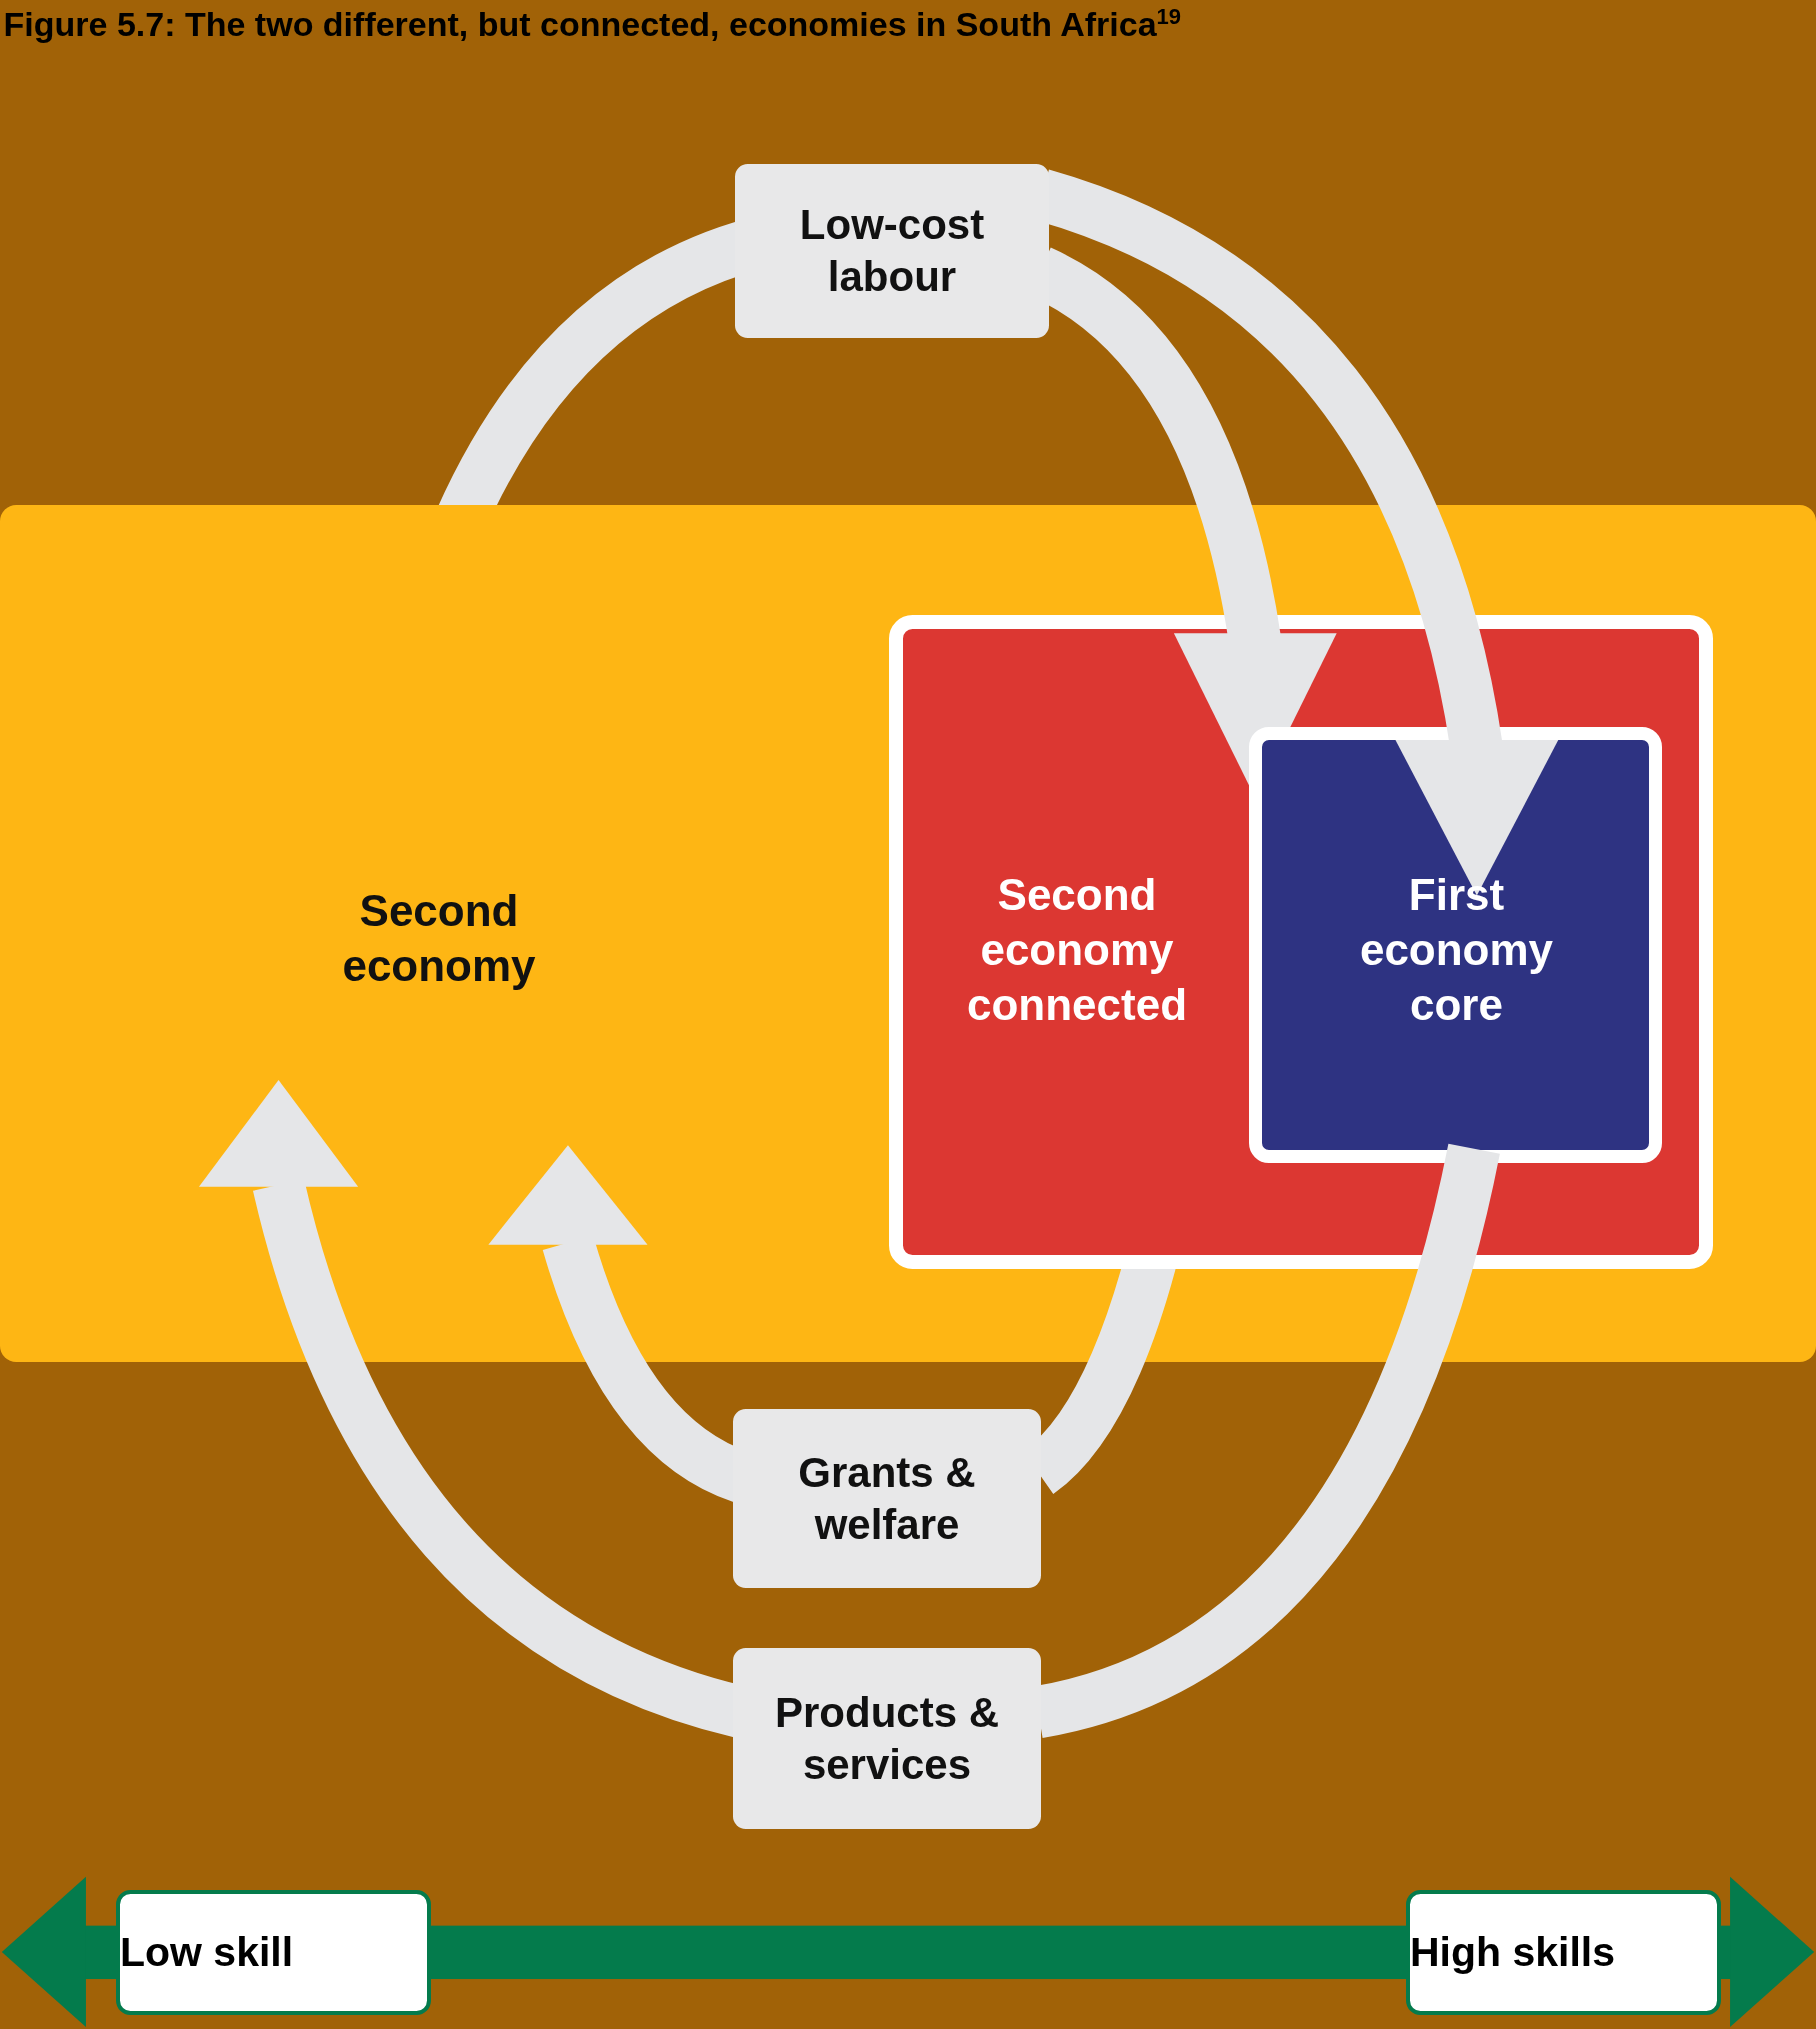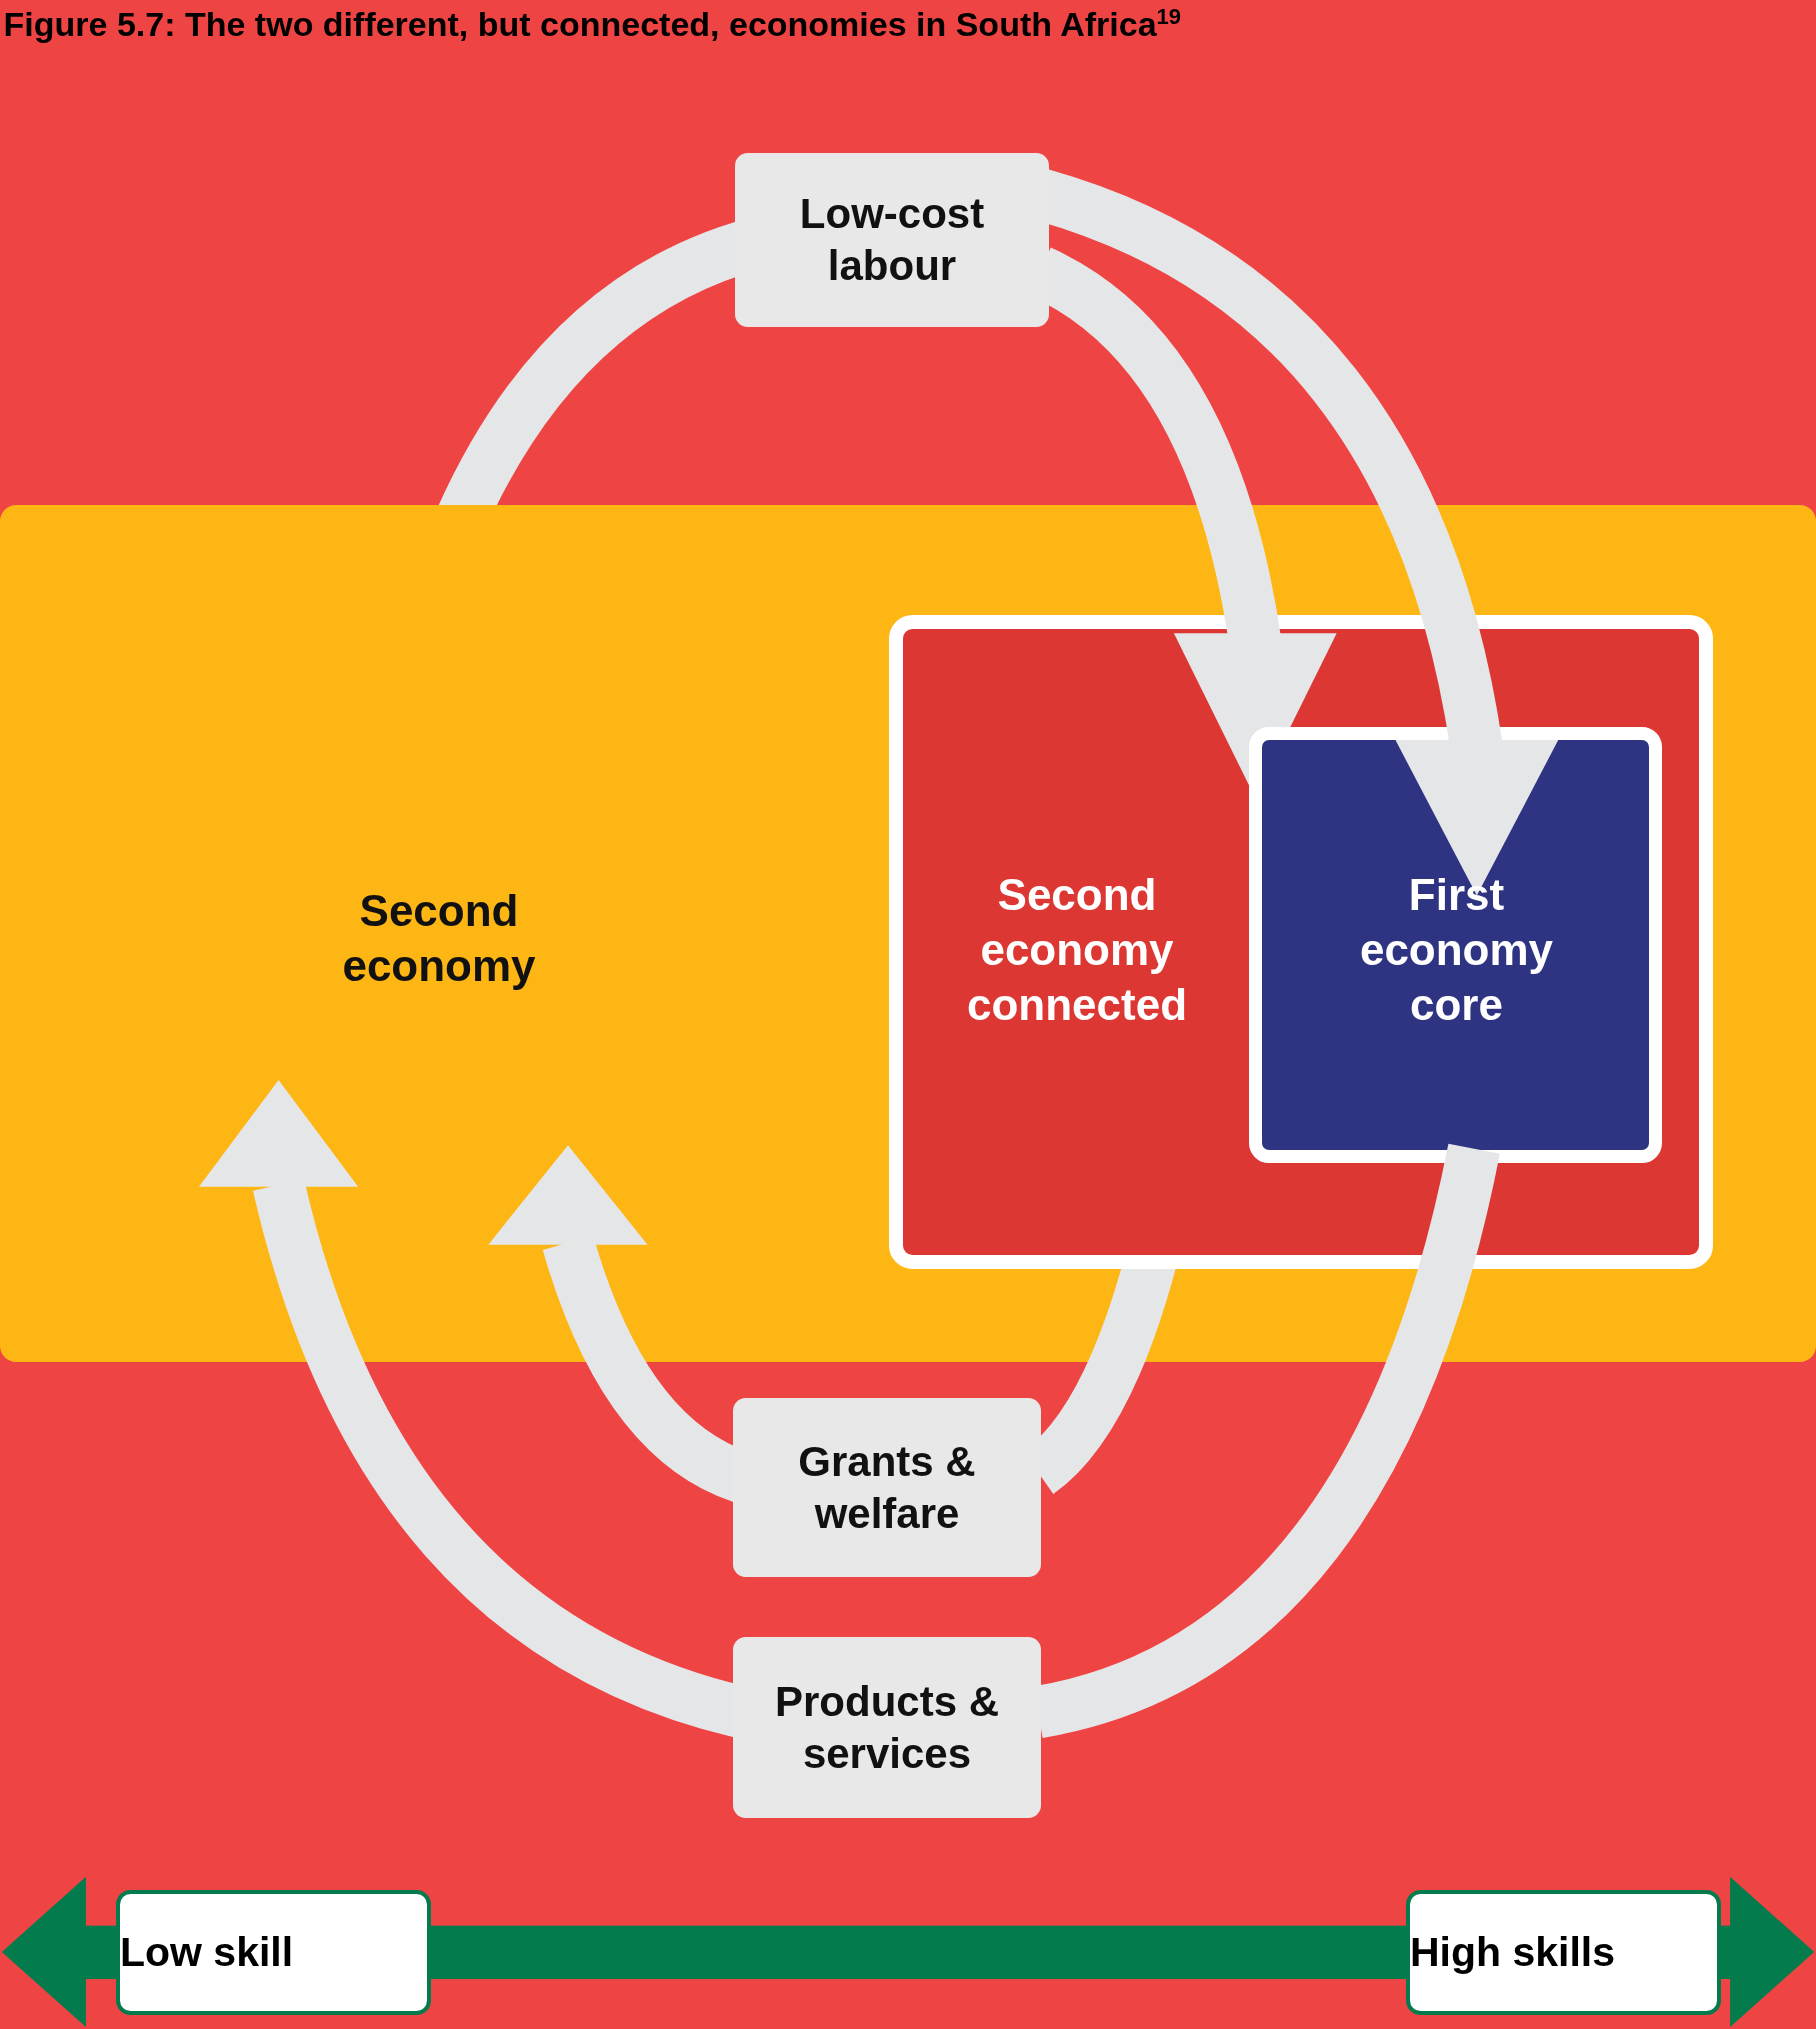--- a/index.html
+++ b/index.html
@@ -1,19 +1,19 @@
 <!DOCTYPE html>
 <html style="font-size:14.5px"><head>
 <meta charset="utf-8">
 <style>
   html,body{margin:0;padding:0;background:#ffffff;}
   .stage{
     position:relative;
     width:1816px;height:2029px;
-    background:#ef4444;
+    background:#a16207;
     font-family:"Liberation Sans","DejaVu Sans",sans-serif;
     overflow:hidden;
   }
   .layer{position:absolute;left:0;top:0;width:1816px;height:2029px;pointer-events:none;}
   .z1{z-index:1}.z3{z-index:3}.z5{z-index:5}.z7{z-index:7}.z9{z-index:9}
 
   .figure-title{
     position:absolute;left:3.6px;top:5.4px;z-index:12;
     font-size:34px;font-weight:bold;color:#000;white-space:nowrap;
   }
@@ -46,21 +46,21 @@
   .lbl-periphery{left:904px;top:859px;width:346px;height:181px;
     font-size:44px;line-height:55px;color:#fff;z-index:5;}
   .lbl-core{left:1264px;top:859px;width:385px;height:181px;
     font-size:44px;line-height:55px;color:#fff;z-index:7;}
 
   
   .grey-box{
     position:absolute;background:#E8E8E9;border-radius:12.7px;z-index:8;
     display:flex;flex-direction:column;align-items:center;justify-content:center;
     text-align:center;font-weight:bold;color:#111;
-    font-size:42px;line-height:52px;
+    font-size:42px;line-height:52px;margin-top:11px;
   }
   .gb-labour{left:735px;top:153px;width:314px;height:174px;}
   .gb-grants{left:733px;top:1398px;width:308px;height:179px;text-align:center;}
   .gb-products{left:733px;top:1637px;width:308px;height:181px;}
 
   
   .skill-box{
     position:absolute;top:1890px;height:125px;width:315px;
     background:#ffffff;border:4.5px solid #047B4C;border-radius:14.5px;
     box-sizing:border-box;z-index:10;

